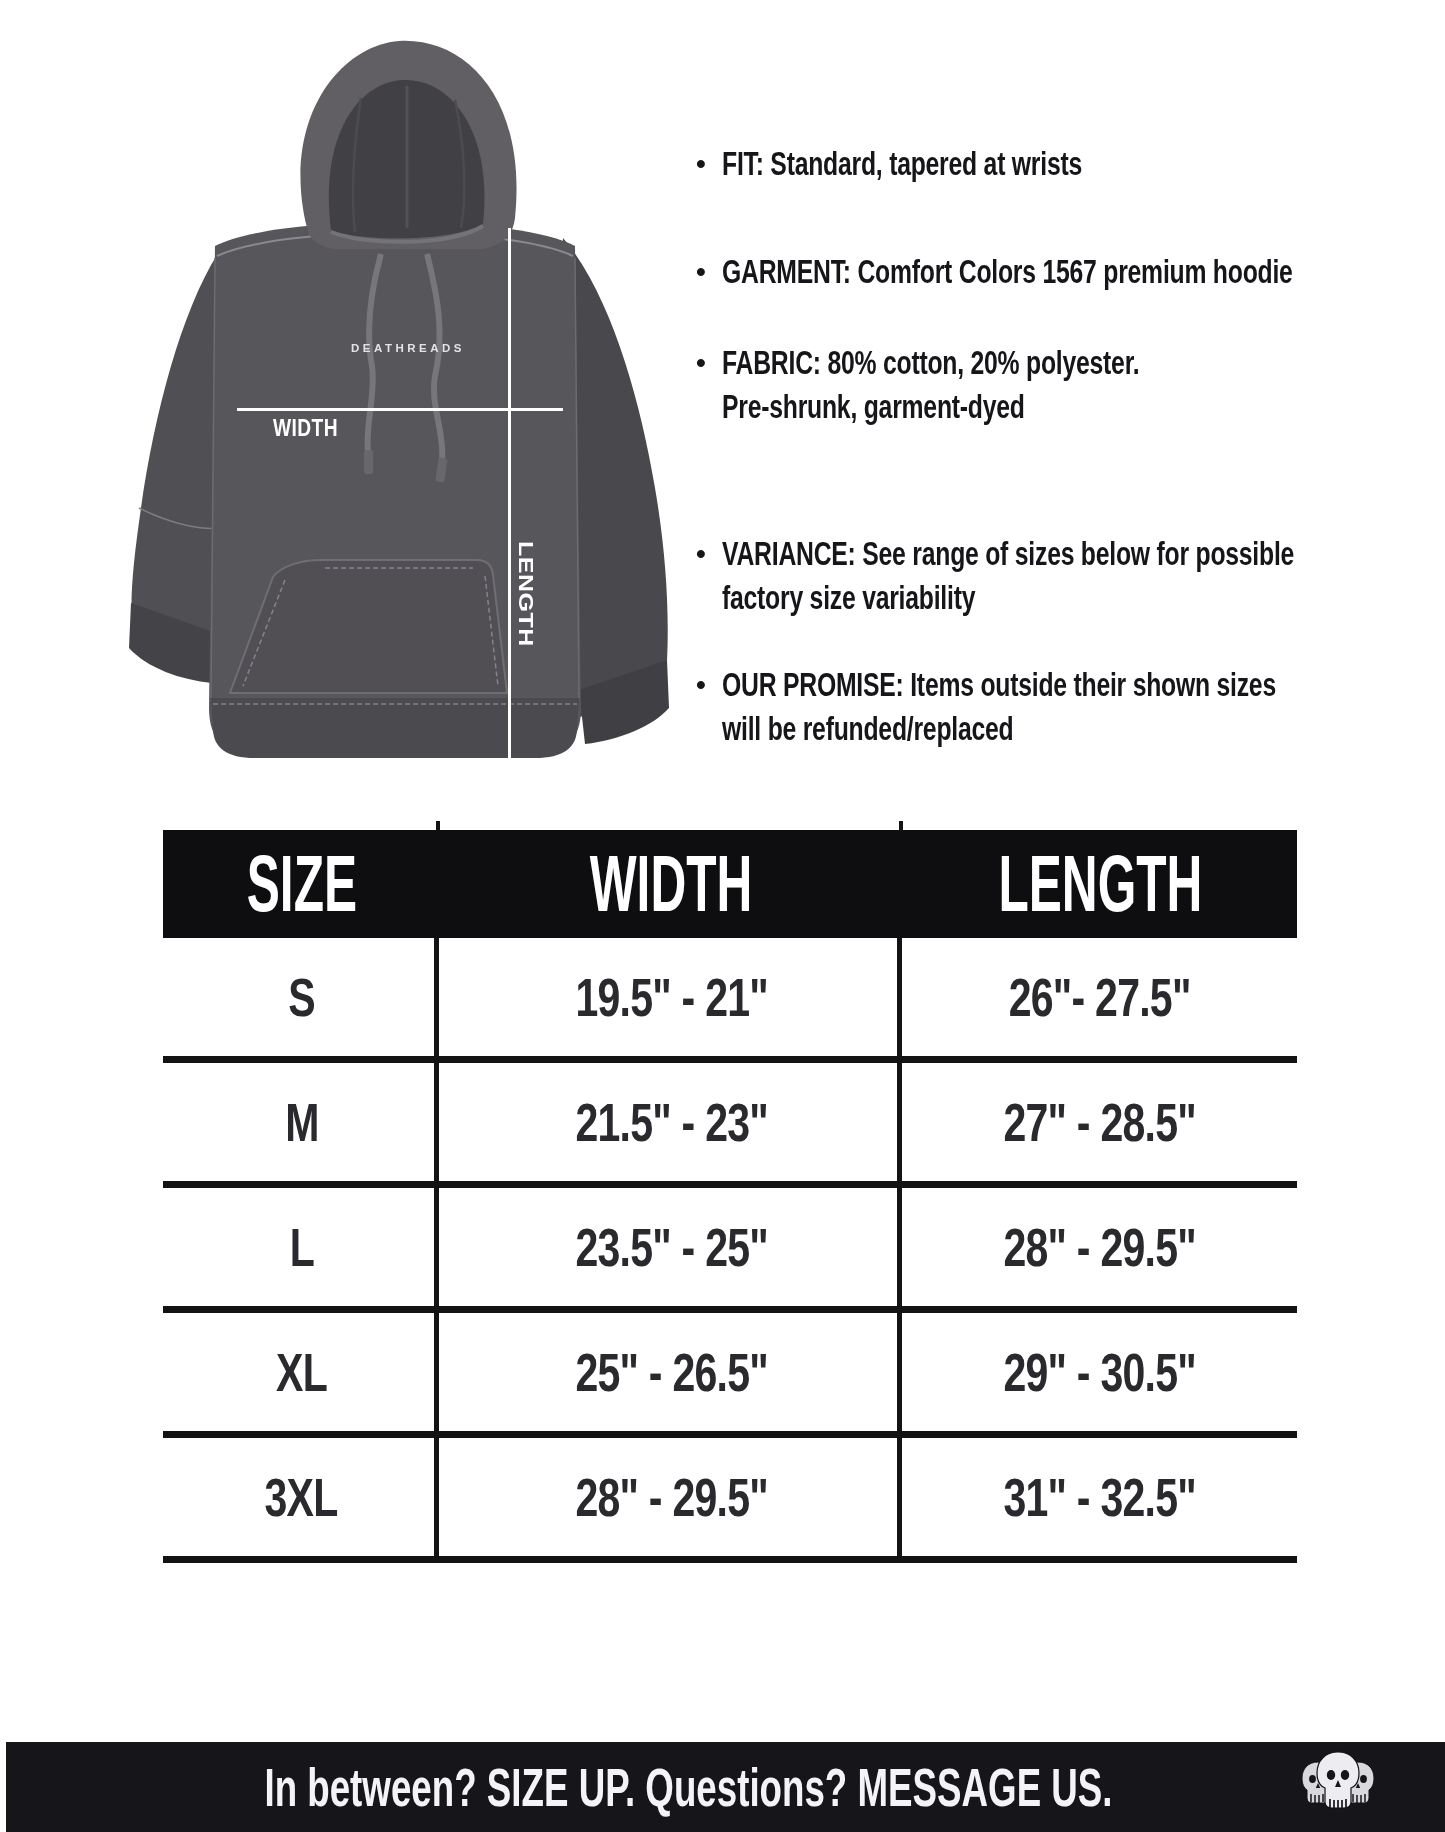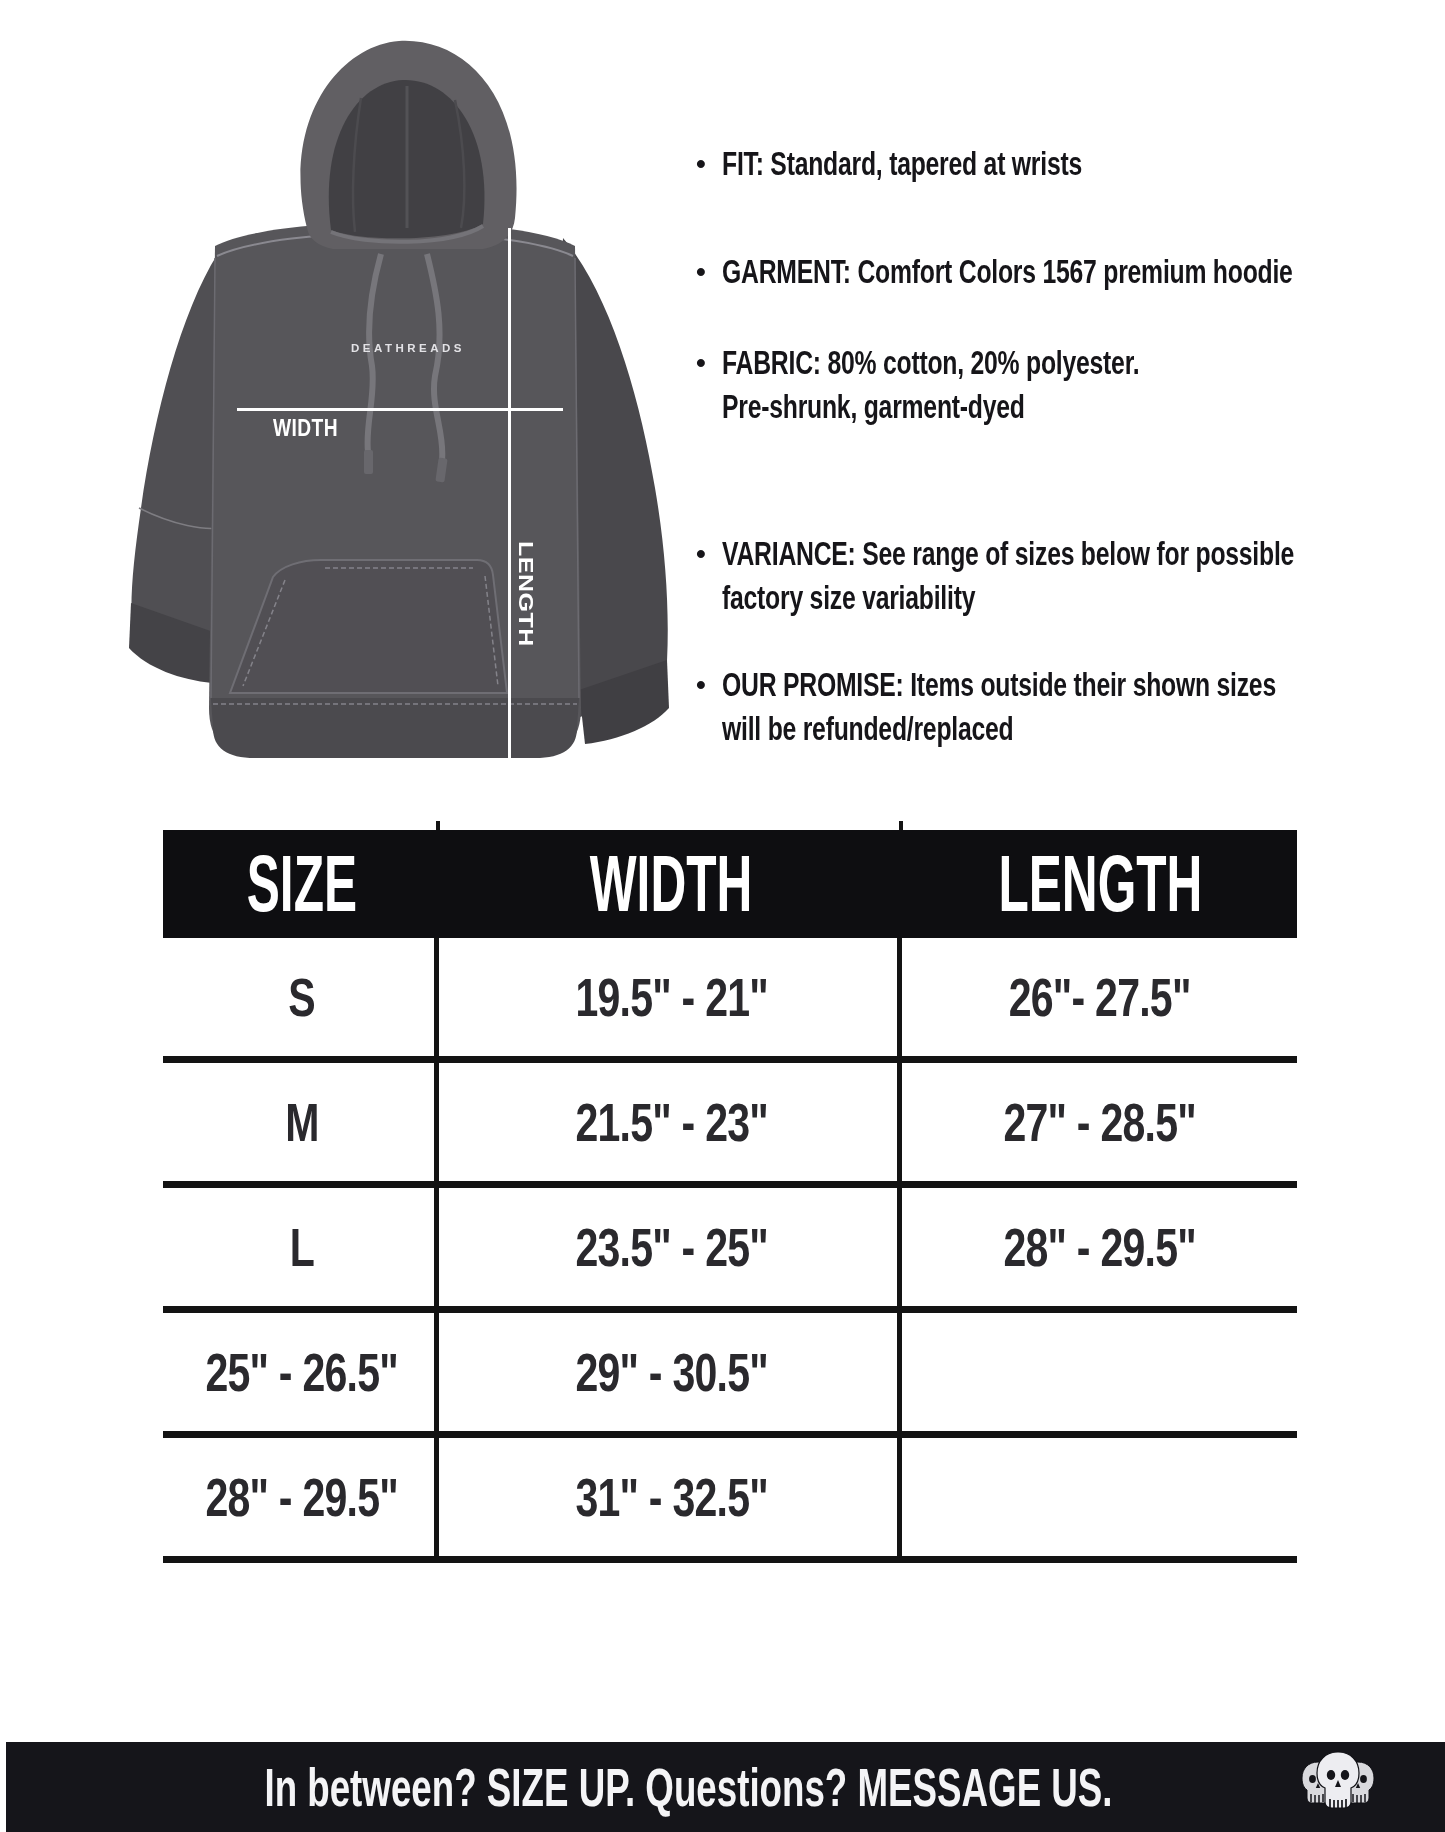--- a/index.html
+++ b/index.html
@@ -183,27 +183,33 @@
           </div>
         <div class="td">
             <span>23.5" - 25"</span>
           </div>
         <div class="td">
             <span>28" - 29.5"</span>
           </div>
       </div>
       <div class="tr">
         <div class="td">
+            <span>XL</span>
+          </div>
+        <div class="td">
             <span>25" - 26.5"</span>
           </div>
         <div class="td">
             <span>29" - 30.5"</span>
           </div>
       </div>
       <div class="tr">
+        <div class="td">
+            <span>3XL</span>
+          </div>
         <div class="td">
             <span>28" - 29.5"</span>
           </div>
         <div class="td">
             <span>31" - 32.5"</span>
           </div>
       </div>
     </div>
   </div>
 

